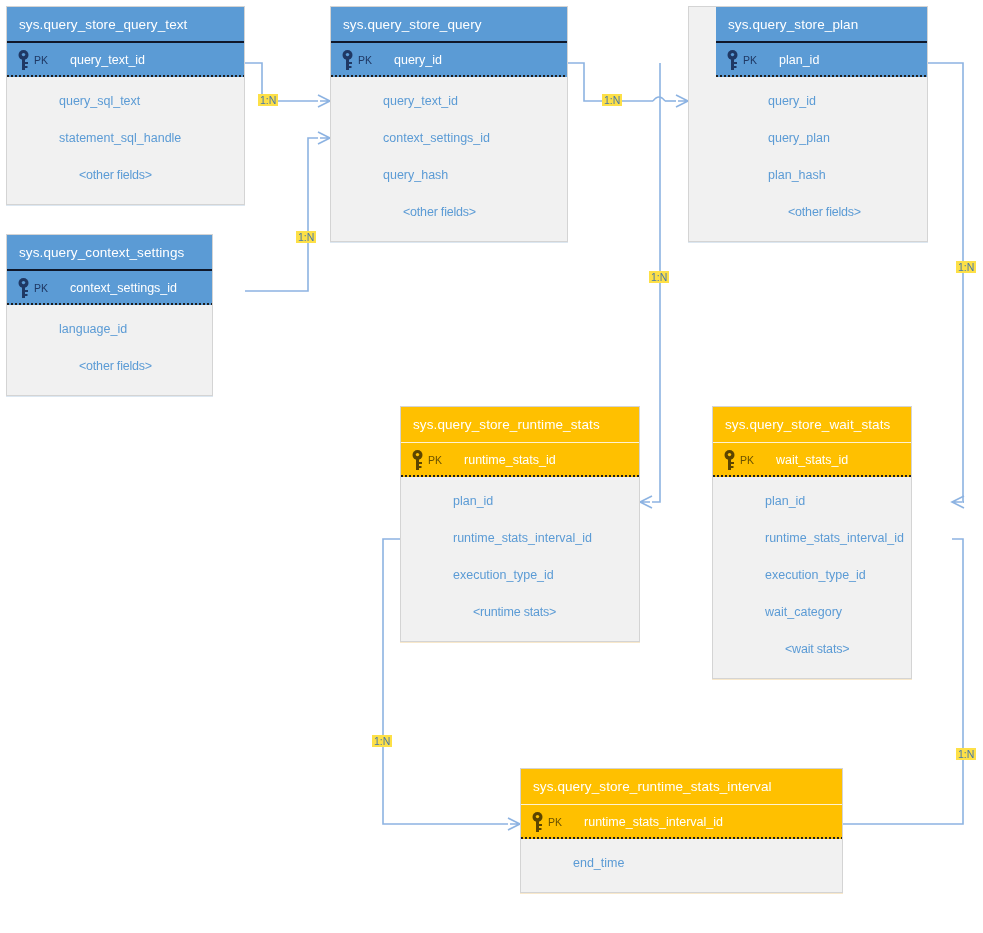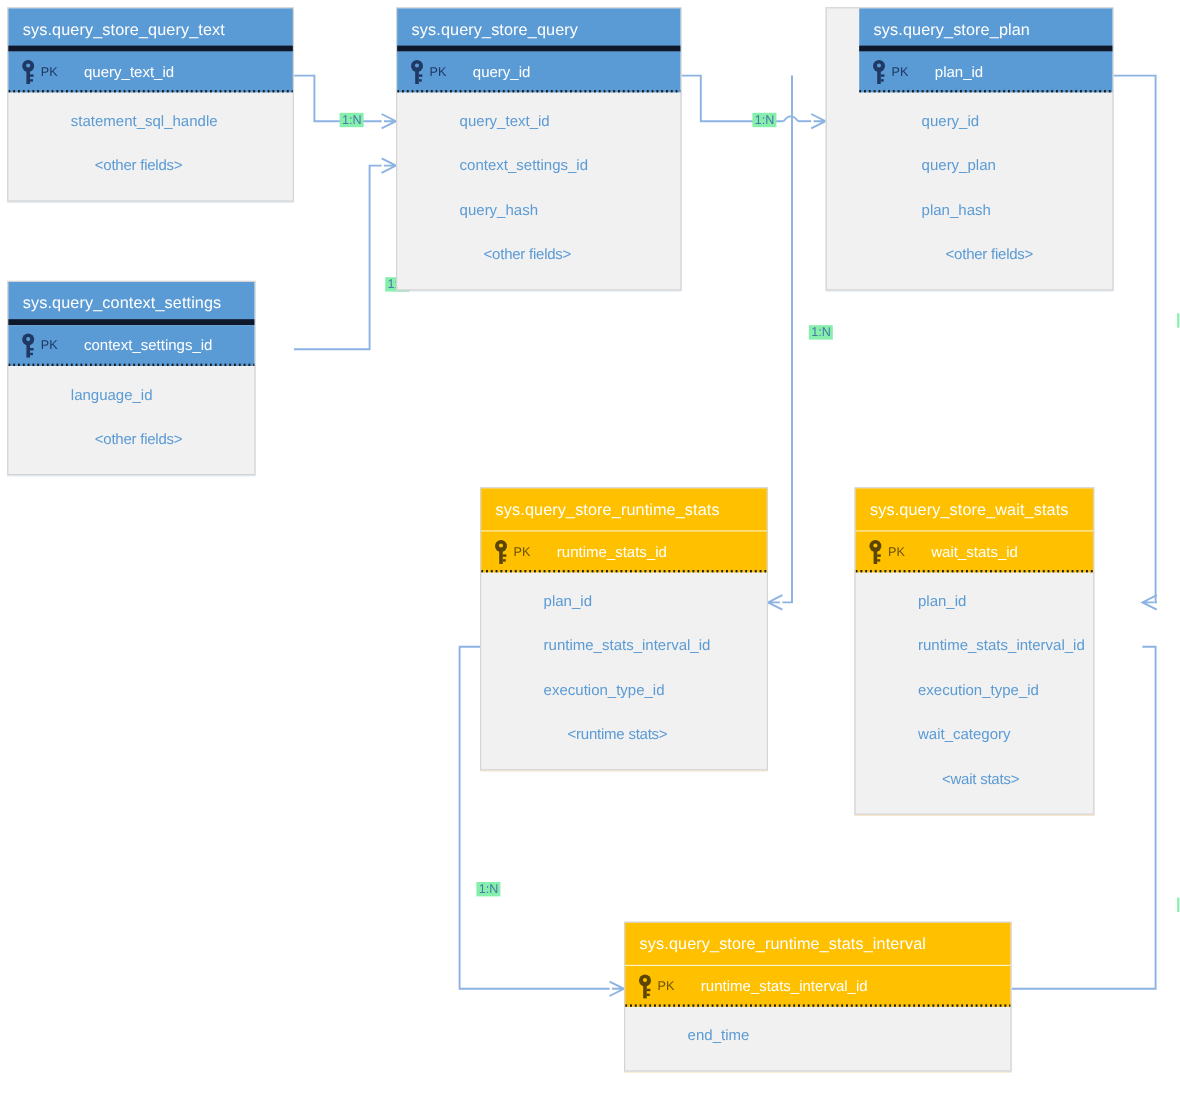--- a/index.html
+++ b/index.html
@@ -32,21 +32,21 @@
     box-sizing: border-box;
     height: 36px;
     line-height: 36px;
     padding: 0 0 0 12px;
     color: #ffffff;
     font-size: 13.5px;
     letter-spacing: 0.1px;
     white-space: nowrap;
     overflow: hidden;
   }
-  .blue .ent-title { background: #5b9bd5; border-bottom: 5px solid #0f172a; }
+  .blue .ent-title { background: #5b9bd5; border-bottom: 2px solid #0f172a; }
   .orange .ent-title { background: #ffc000; border-bottom: 1px solid #fff3d0; }
 
   .ent-pk {
     box-sizing: border-box;
     height: 34px;
     display: flex;
     align-items: center;
     position: relative;
   }
   .blue .ent-pk { background: #5b9bd5; }
@@ -111,25 +111,24 @@
   }
   .conn-foot {
     fill: none;
     stroke: #8db3e2;
     stroke-width: 1.6px;
   }
   .conn-label {
     position: absolute;
     font-size: 10.5px;
     color: #4a78a8;
-    background: #86efac;
+    background: #fde047;
     padding: 0 2px;
     white-space: nowrap;
     line-height: 12px;
-    margin-left: 25px;
   }
 </style>
 </head>
 <body>
 
 <div id="canvas">
 
   <svg class="conn-svg" viewBox="0 0 983 933">
 
     <g>
@@ -186,20 +185,21 @@
         <circle cx="6.5" cy="6" r="5" fill="#1f3864"></circle>
         <circle cx="6.5" cy="5.6" r="1.7" fill="#5b9bd5"></circle>
         <rect x="5" y="9" width="3" height="12" fill="#1f3864"></rect>
         <rect x="8" y="13" width="3" height="2" fill="#1f3864"></rect>
         <rect x="8" y="17" width="2.5" height="2" fill="#1f3864"></rect>
       </svg>
       <span class="pk-tag">PK</span>
       <span class="pk-name">query_text_id</span>
     </div>
     <div class="ent-fields">
+      <div class="field">query_sql_text</div>
       <div class="field">statement_sql_handle</div>
       <div class="field meta">&lt;other fields&gt;</div>
     </div>
   </div>
 
   <div class="entity blue" style="left:330px; top:6px; width:238px;">
     <div class="ent-title">sys.query_store_query</div>
     <div class="ent-pk">
       <svg class="pk-key" viewBox="0 0 17 22">
         <circle cx="6.5" cy="6" r="5" fill="#1f3864"></circle>

